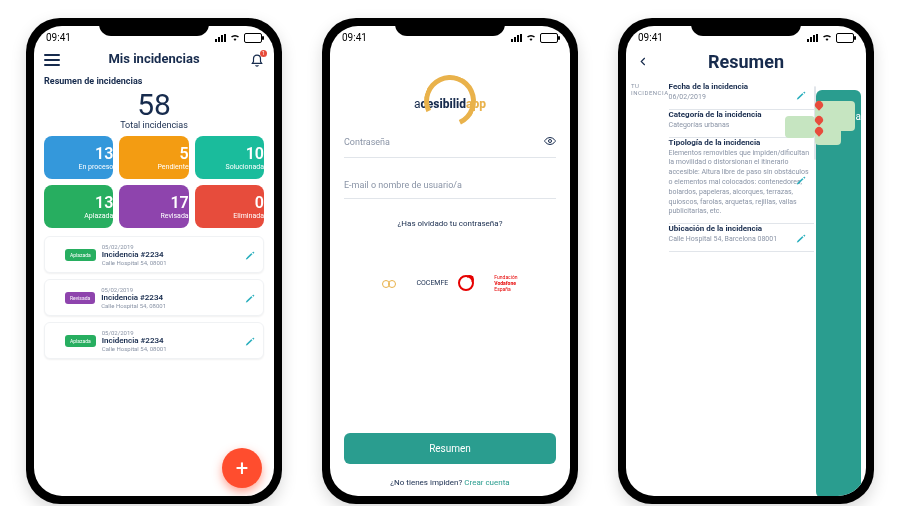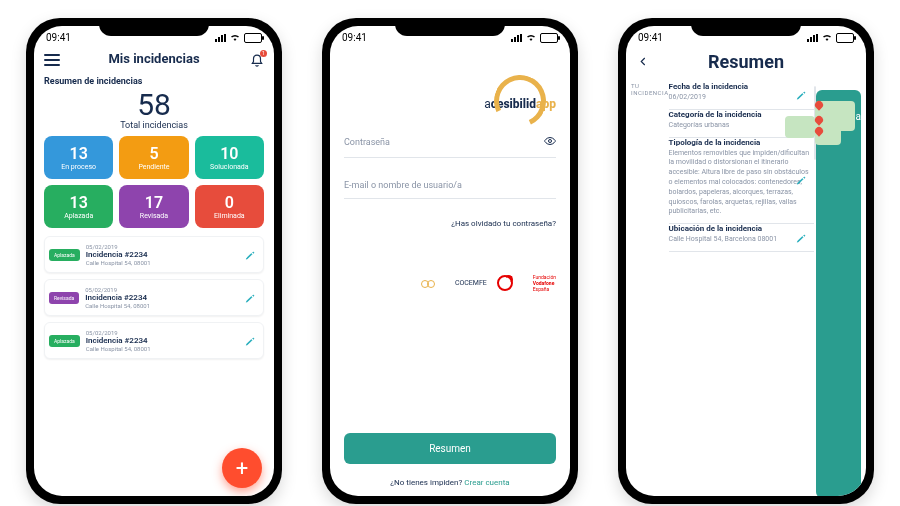--- a/index.html
+++ b/index.html
@@ -32,35 +32,35 @@
   .bell{position:relative;width:14px;height:14px}
   .bell svg{width:14px;height:14px;stroke:var(--text);fill:none;stroke-width:2}
   .bell .badge{position:absolute;top:-3px;right:-3px;width:7px;height:7px;background:#e74c3c;border-radius:50%;color:#fff;font-size:5px;display:flex;align-items:center;justify-content:center}
   .back-arrow svg{width:14px;height:14px;stroke:var(--text);fill:none;stroke-width:2}
   .content{padding:0 10px 10px;height:calc(100% - 54px);overflow:hidden;position:relative}
   .section-label{font-size:9px;font-weight:700;color:var(--text);margin:2px 0 4px}
   .kpi{text-align:center;margin:2px 0 6px}
   .kpi .num{font-size:30px;font-weight:400;color:var(--text);line-height:1}
   .kpi .lbl{font-size:9px;color:var(--text)}
   .grid{display:grid;grid-template-columns:repeat(3,1fr);gap:6px;margin-bottom:8px}
-  .tile{border-radius:8px;color:#fff;text-align:center;padding:8px 11px}
+  .tile{border-radius:8px;color:#fff;text-align:right;padding:8px 0}
   .tile .n{font-size:16px;font-weight:600}
   .tile .l{font-size:7px}
   .list{display:flex;flex-direction:column;gap:6px}
-  .card{background:#fff;border:1px solid #f0f2f4;border-radius:6px;box-shadow:0 1px 2px rgba(0,0,0,.06);padding:6px 4px;display:flex;align-items:center;gap:6px;position:relative}
+  .card{background:#fff;border:1px solid #f0f2f4;border-radius:6px;box-shadow:0 1px 2px rgba(0,0,0,.06);padding:6px 20px;display:flex;align-items:center;gap:6px;position:relative}
   .chip{font-size:5px;padding:3px 5px;border-radius:3px;color:#fff}
   .card .col{flex:1}
   .card .date{font-size:6px;color:var(--muted)}
   .card .id{font-size:8px;color:var(--text);font-weight:600}
   .card .addr{font-size:6px;color:var(--muted)}
   .card .pencil,.field .pencil{position:absolute;right:8px;top:50%;transform:translateY(-50%);}
   .pencil svg{width:10px;height:10px;stroke:#0ea5b5;fill:#0ea5b5}
   .fab{position:absolute;right:12px;bottom:12px;width:40px;height:40px;border-radius:50%;background:var(--fab);color:#fff;display:flex;align-items:center;justify-content:center;font-size:22px;box-shadow:0 4px 10px rgba(255,77,46,.5)}
   
-  .login{display:flex;flex-direction:column;align-items:flex-end;justify-content:flex-start;height:calc(100% - 26px);padding:6px 14px;position:relative}
+  .login{display:flex;flex-direction:column;align-items:center;justify-content:flex-start;height:calc(100% - 26px);padding:6px 14px;position:relative}
   .logo{margin:24px 0 16px;display:flex;flex-direction:column;align-items:center}
   .arc{border:5px solid var(--accent2);border-bottom-color:transparent;border-radius:50%;width:42px;height:42px;transform:rotate(20deg);}
   .brand{margin-top:-30px;font-size:12px;color:var(--text)}
   .brand b{font-weight:800}
   .brand .app{color:var(--accent2);font-weight:800}
   .input{width:100%;border:none;border-bottom:1px solid var(--line);font-size:9px;padding:8px 0;color:var(--muted);position:relative;margin-bottom:14px}
   .input.has-eye{display:flex;justify-content:space-between;align-items:center}
   .eye svg{width:12px;height:12px;stroke:var(--text);fill:none;stroke-width:2}
   .link{font-size:8px;color:var(--text);margin-top:6px}
   .link a{color:var(--accent);text-decoration:none}

